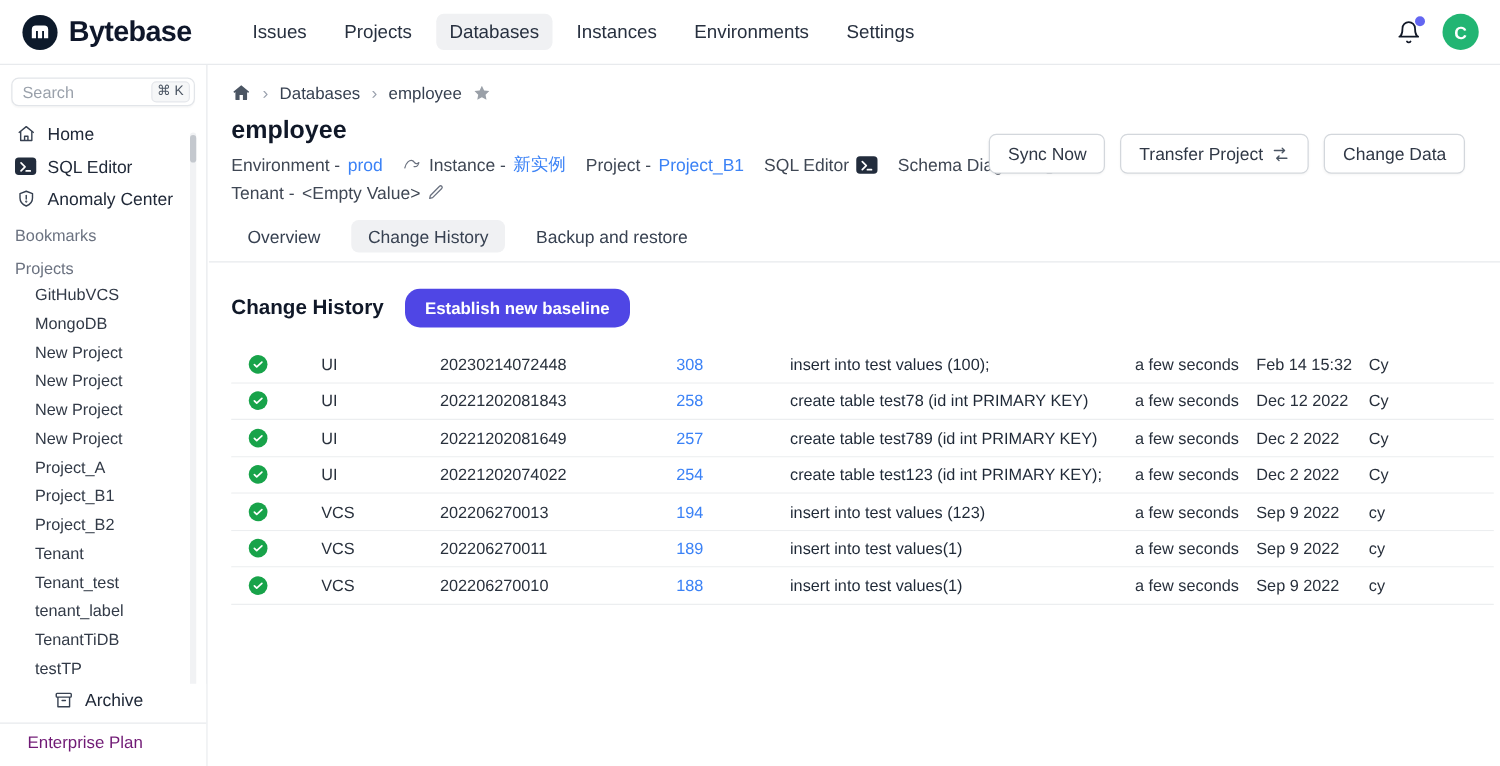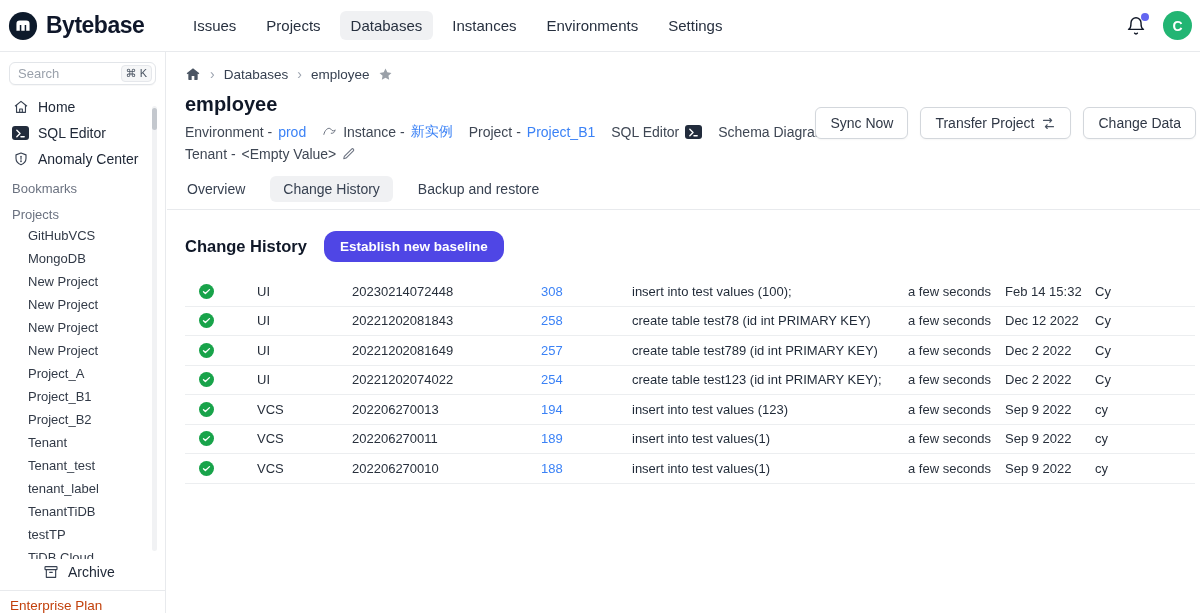--- a/index.html
+++ b/index.html
@@ -1,20 +1,20 @@
 <!DOCTYPE html>
 <html><head>
 <meta charset="utf-8">
 <style>
   * { box-sizing: border-box; margin: 0; padding: 0; }
   html,body { width:1200px; height:613px; overflow:hidden; background:#fff;
     font-family:"Liberation Sans", sans-serif; color:#1f2937; }
 
   
-  .topnav { height:52px; display:flex; align-items:center; padding:0 8px;
+  .topnav { height:52px; display:flex; align-items:center; padding:0 17px;
     border-bottom:1px solid #e8eaed; background:#fff; }
   .brand { display:flex; align-items:center; gap:8px; width:160px; }
   .brand-name { font-size:23px; font-weight:800; color:#0f172a; letter-spacing:-0.5px; }
   .nav-items { display:flex; align-items:center; gap:8px; margin-left:14px; }
   .nav-item { font-size:15px; color:#27303f; padding:6px 11px; border-radius:6px; cursor:pointer; }
   .nav-item.active { background:#f0f1f3; }
   .nav-right { margin-left:auto; display:flex; align-items:center; gap:16px; }
   .bell-wrap { position:relative; width:22px; height:22px; display:flex; align-items:center; justify-content:center; }
   .bell-dot { position:absolute; top:-2px; right:-2px; width:8px; height:8px; border-radius:50%; background:#6366f1; }
   .avatar { width:29px; height:29px; border-radius:50%; background:#22b573; color:#fff;
@@ -36,42 +36,42 @@
   .side-item .ic { width:17px; display:flex; justify-content:center; color:#374151; }
   .section-label { padding:9px 12px 2px; font-size:13px; color:#6b7280; }
   .proj-item { padding:4px 12px 4px 28px; font-size:13px; color:#323a47; cursor:pointer;
     white-space:nowrap; overflow:hidden; text-overflow:ellipsis; }
   .sb-track { position:absolute; right:8px; top:54px; bottom:62px; width:5px;
     background:#f1f2f4; border-radius:3px; }
   .sb-thumb { position:absolute; right:8px; top:56px; width:5px; height:22px;
     background:#c4c8ce; border-radius:3px; }
   .side-bottom { position:absolute; left:0; right:0; bottom:0; background:#fff; }
   .divider { border-top:1px solid #e8eaed; }
-  .plan-item { padding:7px 10px 0; font-size:13.5px; font-weight:500; color:#c2410c; cursor:pointer; }
+  .plan-item { padding:7px 10px 12px; font-size:13.5px; font-weight:500; color:#701a75; cursor:pointer;margin-left:12px; }
 
   
   .main { position:absolute; top:52px; left:167px; right:0; bottom:0; overflow:hidden; }
   .breadcrumb { display:flex; align-items:center; gap:9px; padding:14px 16px 0 18px;
     font-size:13.5px; color:#374151; }
   .crumb-sep { color:#9ca3af; font-size:14px; }
   .crumb-link { cursor:pointer; }
   .page-title { padding:0 18px; margin-top:11px; font-size:20px; font-weight:700; color:#101828; }
   .meta-line { display:flex; align-items:center; gap:16px; padding:0 18px; margin-top:7px;
     font-size:14px; color:#3f4754; }
   .meta-line + .meta-line { margin-top:5px; }
   .meta-item { display:flex; align-items:center; gap:6px; }
   a.link, .link { color:#3b82f6; text-decoration:none; cursor:pointer; }
   .chip { width:17px; height:14px; background:#222c3c; border-radius:3px;
     display:inline-flex; align-items:center; justify-content:center; }
-  .actions { position:absolute; top:55px; right:4px; display:flex; gap:12px; }
+  .actions { position:absolute; top:55px; right:28px; display:flex; gap:12px; }
   .btn { background:#fff; border:1px solid #d3d7dc; border-radius:6px; padding:7px 14px;
     font-size:14px; color:#303846; cursor:pointer; display:flex; align-items:center; gap:7px;
     box-shadow:0 1px 2px rgba(0,0,0,.04); font-family:inherit; }
   .tabs { display:flex; align-items:center; gap:12px; margin-top:14px;
-    padding:0 7px 7px; border-bottom:1px solid #e8eaed; }
+    padding:0 18px 7px; border-bottom:1px solid #e8eaed; }
   .tab { font-size:14px; color:#374151; padding:5px 13px; border-radius:6px; cursor:pointer; }
   .tab.active { background:#f0f1f3; }
   .section-row { display:flex; align-items:center; gap:17px; margin:21px 18px 0; }
   .section-heading { font-size:16.5px; font-weight:700; color:#101828; }
   .btn-primary { background:#4f46e5; color:#fff; border:none; border-radius:12px;
     padding:8px 16px; font-size:13.5px; font-weight:600; cursor:pointer; font-family:inherit; }
 
   
   .table { margin:15px 18px 0; width:1010px; }
   .trow, .thead { display:grid; grid-template-columns:72px 95px 189px 91px 276px 97px 90px 100px; }

